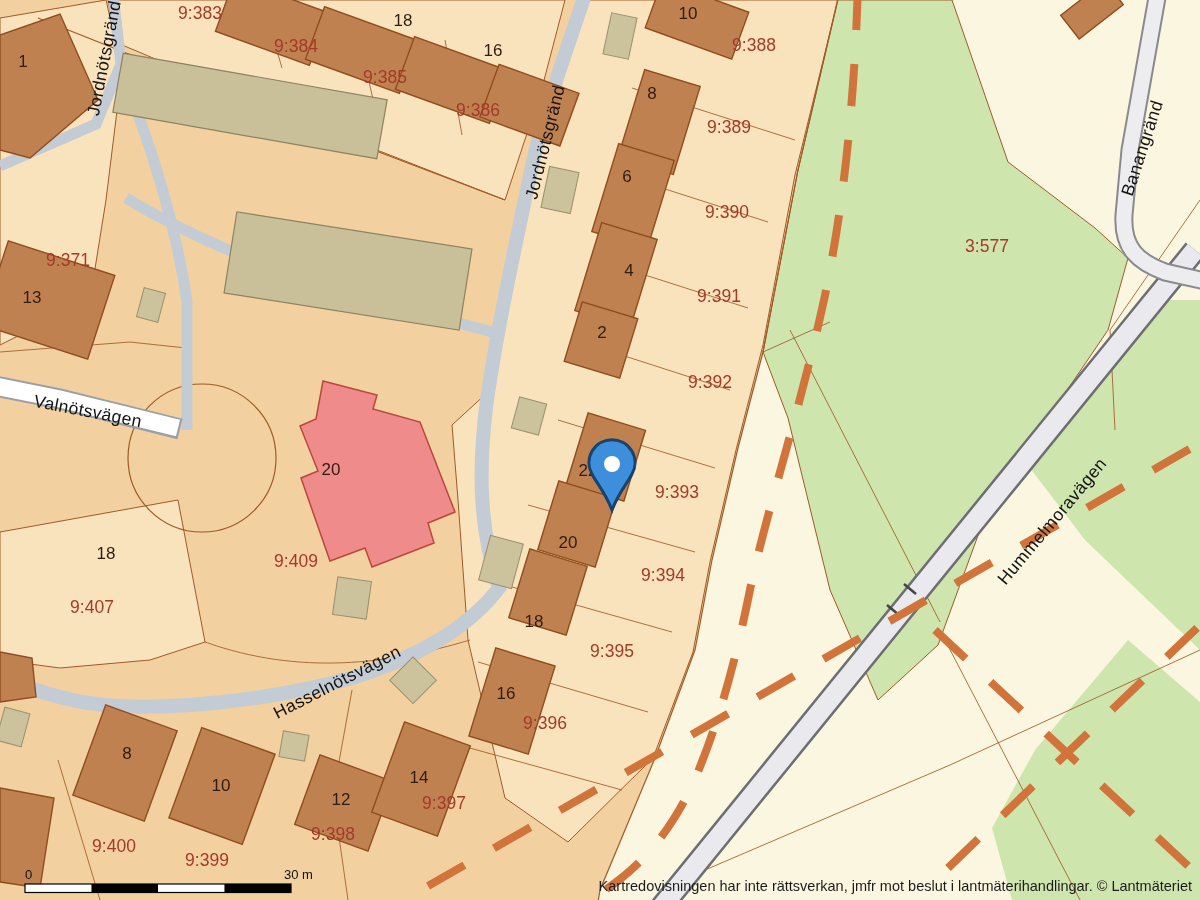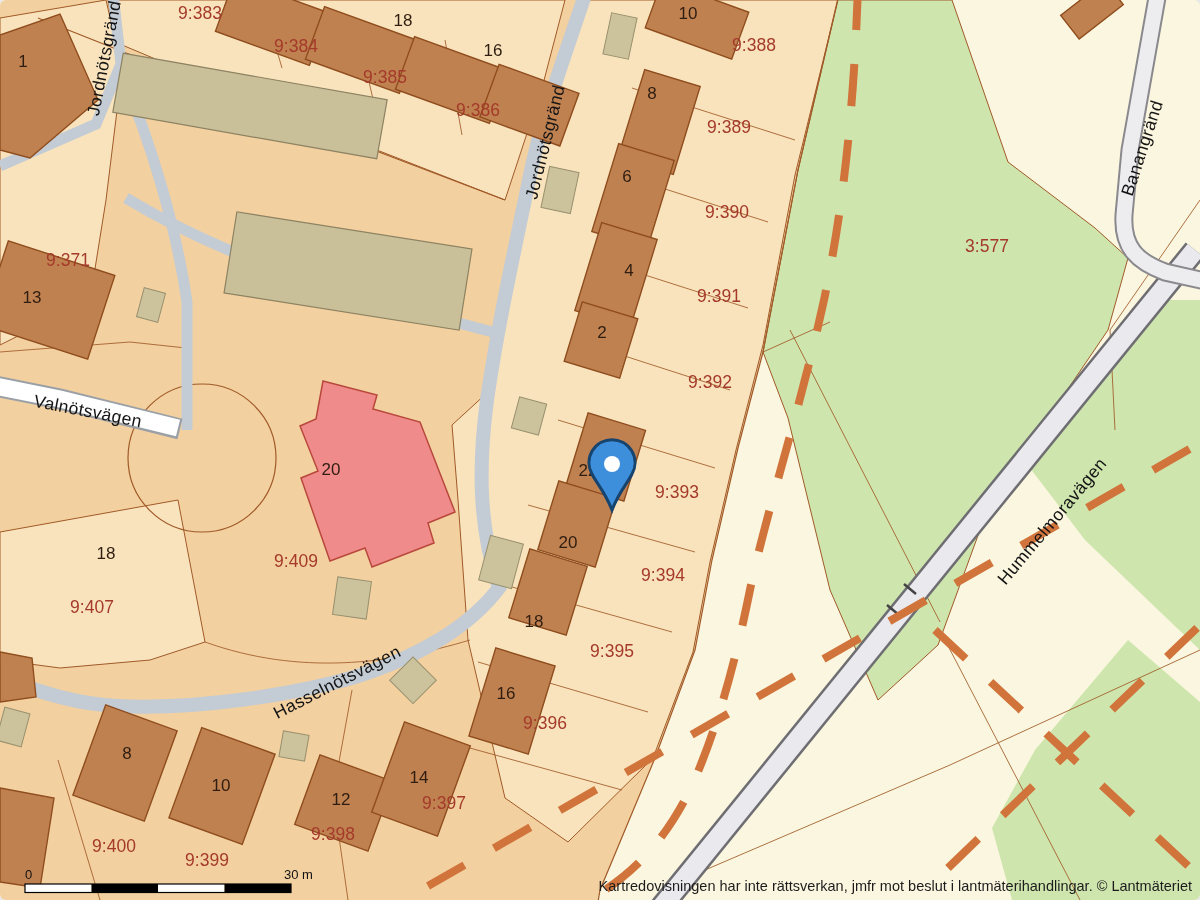--- a/index.html
+++ b/index.html
@@ -1,16 +1,16 @@
 <!DOCTYPE html>
 <html><head>
 <meta charset="utf-8">
 <style>
   html,body{margin:0;padding:0;background:#e8e8e8;}
-  .stage{width:1200px;height:900px;position:relative;overflow:hidden;font-family:"Liberation Sans",sans-serif;border-radius:6px;}
+  .stage{width:1200px;height:900px;position:relative;overflow:hidden;font-family:"Liberation Sans",sans-serif;}
   svg{display:block;}
   .plabel{font-family:"Liberation Sans",sans-serif;font-size:17.5px;fill:#a43a2a;}
   .hnum{font-family:"Liberation Sans",sans-serif;font-size:17px;fill:#2e1d10;}
   .street{font-family:"Liberation Sans",sans-serif;font-size:17.5px;fill:#141414;letter-spacing:.4px;}
   .scalenum{font-family:"Liberation Sans",sans-serif;font-size:13px;fill:#111;}
   .attrib{font-family:"Liberation Sans",sans-serif;font-size:14.5px;fill:#1c1c1c;}
   .tan{fill:#f3d0a0;}
   .cp{fill:#f9e3bd;stroke:#a05a28;stroke-width:1;}
   .green{fill:#cfe5ae;}
   .greenln{fill:#cfe5ae;stroke:#a05a28;stroke-width:1;}

